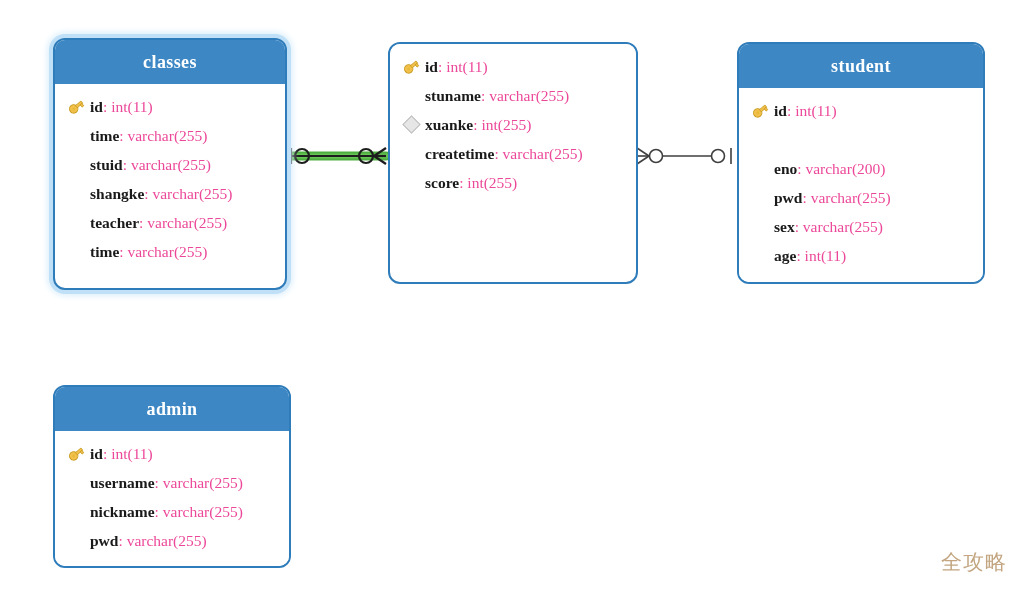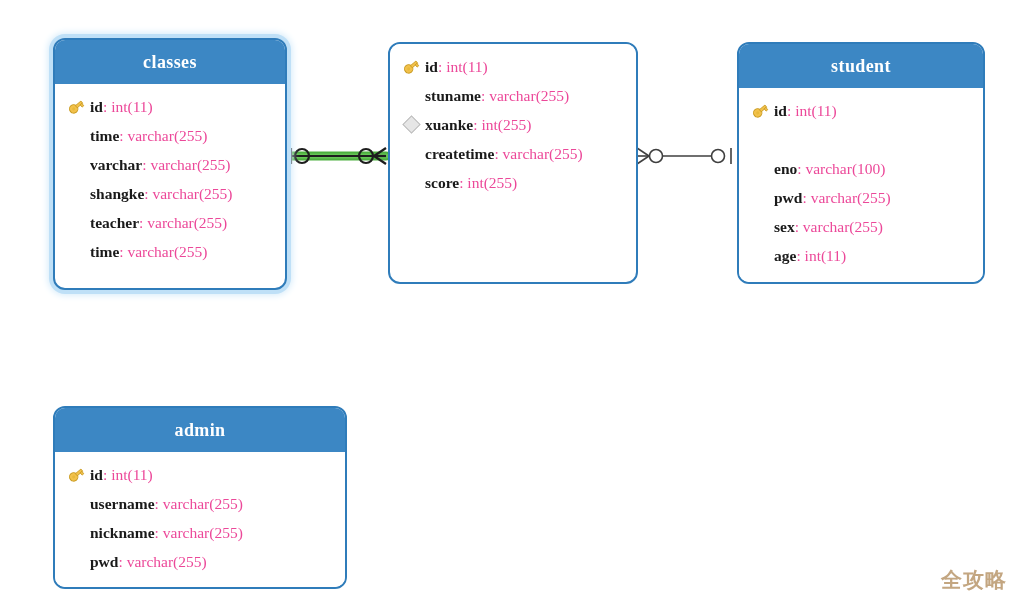--- a/index.html
+++ b/index.html
@@ -94,23 +94,23 @@
   
   .connector {
     position: absolute;
     pointer-events: none;
   }
 
   
   .watermark {
     position: absolute;
     right: 16px;
-    bottom: 4px;
+    bottom: 22px;
     font-size: 21px;
-    font-weight: bold;
+    font-weight: normal;
     color: #c3a681;
     letter-spacing: 1px;
     user-select: none;
   }
 </style>
 </head>
 <body>
 
 <div id="canvas">
 
@@ -170,21 +170,21 @@
             </svg>
           </span>
           <span class="field-text"><span class="field-name">id</span><span class="field-type">: <span>int(11)</span></span></span>
         </div>
         <div class="field-row">
           <span class="field-icon"></span>
           <span class="field-text"><span class="field-name">time</span><span class="field-type">: <span>varchar(255)</span></span></span>
         </div>
         <div class="field-row">
           <span class="field-icon"></span>
-          <span class="field-text"><span class="field-name">varchar</span><span class="field-type">: <span>varchar(255)</span></span></span>
+          <span class="field-text"><span class="field-name">stuid</span><span class="field-type">: <span>varchar(255)</span></span></span>
         </div>
         <div class="field-row">
           <span class="field-icon"></span>
           <span class="field-text"><span class="field-name">shangke</span><span class="field-type">: <span>varchar(255)</span></span></span>
         </div>
         <div class="field-row">
           <span class="field-icon"></span>
           <span class="field-text"><span class="field-name">teacher</span><span class="field-type">: <span>varchar(255)</span></span></span>
         </div>
         <div class="field-row">
@@ -242,37 +242,37 @@
               </g>
             </svg>
           </span>
           <span class="field-text"><span class="field-name">id</span><span class="field-type">: <span>int(11)</span></span></span>
         </div>
         <div class="field-row">
           <span class="field-icon"></span>
         </div>
         <div class="field-row">
           <span class="field-icon"></span>
-          <span class="field-text"><span class="field-name">eno</span><span class="field-type">: <span>varchar(100)</span></span></span>
+          <span class="field-text"><span class="field-name">eno</span><span class="field-type">: <span>varchar(200)</span></span></span>
         </div>
         <div class="field-row">
           <span class="field-icon"></span>
           <span class="field-text"><span class="field-name">pwd</span><span class="field-type">: <span>varchar(255)</span></span></span>
         </div>
         <div class="field-row">
           <span class="field-icon"></span>
           <span class="field-text"><span class="field-name">sex</span><span class="field-type">: <span>varchar(255)</span></span></span>
         </div>
         <div class="field-row">
           <span class="field-icon"></span>
           <span class="field-text"><span class="field-name">age</span><span class="field-type">: <span>int(11)</span></span></span>
         </div>
       </div>
     </div>
-    <div class="table-node" style="left: 53px; top: 406px; width: 294px; height: 183px;">
+    <div class="table-node" style="left: 53px; top: 385px; width: 238px; height: 183px;">
       <div class="table-header">admin</div>
       <div class="table-body">
         <div class="field-row">
           <span class="field-icon">
             <svg width="18" height="18" viewBox="0 0 18 18">
               <g transform="rotate(-40 9 9)">
                 <circle cx="6" cy="9" r="4.2" fill="#f2c14b" stroke="#c99a1e" stroke-width="1"></circle>
                 <rect x="9.4" y="7.6" width="7.2" height="2.8" fill="#f2c14b" stroke="#c99a1e" stroke-width="0.8"></rect>
                 <rect x="13.6" y="10" width="2.2" height="3" fill="#f2c14b" stroke="#c99a1e" stroke-width="0.8"></rect>
                 <circle cx="6" cy="9" r="1.5" fill="#e8b93a"></circle>

